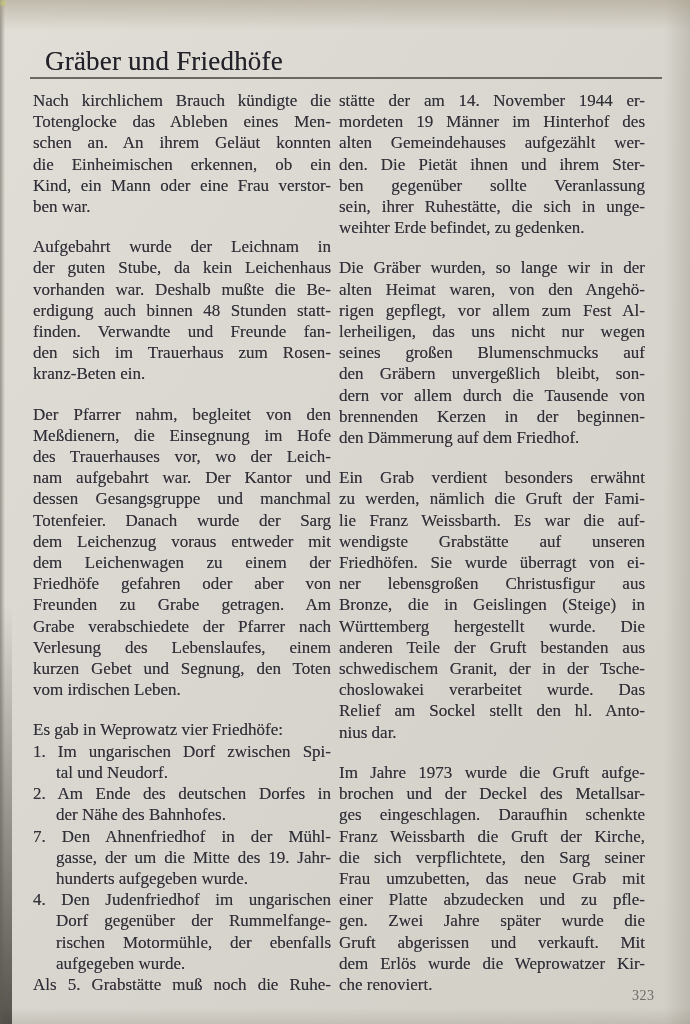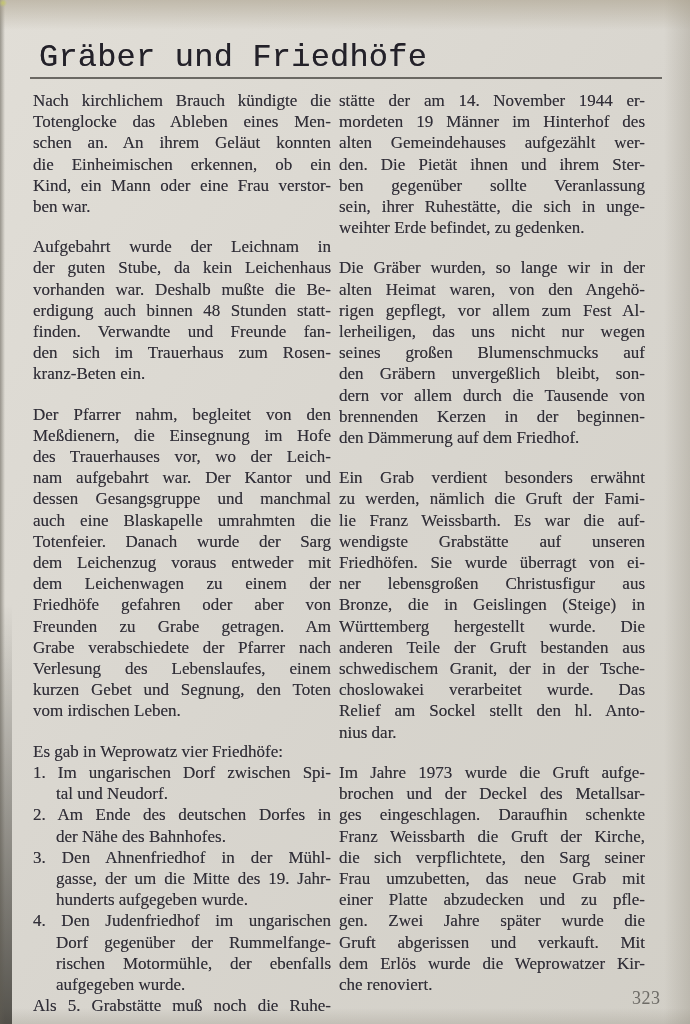--- a/index.html
+++ b/index.html
@@ -16,45 +16,44 @@
       linear-gradient(to left, rgba(140,134,120,.30), rgba(140,134,120,0)),
       linear-gradient(to top, rgba(140,134,120,.25), rgba(140,134,120,0)),
       linear-gradient(125deg, #e1ded7, #d8d5ce 55%, #d2cfc7);
     background-repeat: no-repeat;
     background-size: 14px 10px, 100% 30px, 5px 100%, 12px 420px, 26px 100%, 100% 16px, 100% 100%;
     background-position: 0 0, 0 0, 0 0, 0 100%, 100% 0, 0 100%, 0 0;
     color: #312f38;
   }
   .title {
     position: absolute; left: 33px; top: 36px;
-    font-size: 32px; line-height: 1; font-weight: normal;
-    color: #232129; margin: 6px; letter-spacing: .2px;
+    font-size: 27px; line-height: 1; font-weight: normal;
+    color: #232129; margin: 12px; letter-spacing: .2px;
     text-shadow: 0 0 .6px rgba(35,33,41,.55);
-    font-family: Liberation Mono, monospace;
   }
   .rule {
     position: absolute; left: 30px; top: 77px;
     width: 632px; height: 2px; background: #56544f; opacity: .85;
   }
   .columns {
     position: absolute; left: 33px; top: 90px; width: 630px;
     display: flex; gap: 8px;
     font-size: 17px; line-height: 21.2px;
     text-shadow: 0 0 .5px rgba(49,47,56,.55);
   }
   .col-left  { width: 298px; }
   .col-right { width: 306px; }
   .block { margin-top: 19px; }
   .block:first-child, .block.tight { margin-top: 0; }
   .line { text-align: justify; }
   .line.j { text-align-last: justify; }
   .block.hang .line + .line { padding-left: 23px; font-family: Liberation Serif, serif; }
   .page-number {
     position: absolute; left: 632px; top: 988px;
-    font-size: 18px; color: #6d6b66; letter-spacing: .5px;
+    font-size: 14px; color: #6d6b66; letter-spacing: .5px;
   }
 </style>
 </head>
 <body>
 
 <h1 class="title">Gräber und Friedhöfe</h1>
 <div class="rule"></div>
 
 <div class="columns">
   <div class="col-left" id="col-left">
@@ -74,21 +73,20 @@
         <div class="line j">finden. Verwandte und Freunde fan-</div>
         <div class="line j">den sich im Trauerhaus zum Rosen-</div>
         <div class="line">kranz-Beten ein.</div>
       </div>
       <div class="block">
         <div class="line j">Der Pfarrer nahm, begleitet von den</div>
         <div class="line j">Meßdienern, die Einsegnung im Hofe</div>
         <div class="line j">des Trauerhauses vor, wo der Leich-</div>
         <div class="line j">nam aufgebahrt war. Der Kantor und</div>
         <div class="line j">dessen Gesangsgruppe und manchmal</div>
-        <div class="line j">auch eine Blaskapelle umrahmten die</div>
         <div class="line j">Totenfeier. Danach wurde der Sarg</div>
         <div class="line j">dem Leichenzug voraus entweder mit</div>
         <div class="line j">dem Leichenwagen zu einem der</div>
         <div class="line j">Friedhöfe gefahren oder aber von</div>
         <div class="line j">Freunden zu Grabe getragen. Am</div>
         <div class="line j">Grabe verabschiedete der Pfarrer nach</div>
         <div class="line j">Verlesung des Lebenslaufes, einem</div>
         <div class="line j">kurzen Gebet und Segnung, den Toten</div>
         <div class="line">vom irdischen Leben.</div>
       </div>
@@ -97,21 +95,21 @@
       </div>
       <div class="block tight hang">
         <div class="line j">1. Im ungarischen Dorf zwischen Spi-</div>
         <div class="line">tal und Neudorf.</div>
       </div>
       <div class="block tight hang">
         <div class="line j">2. Am Ende des deutschen Dorfes in</div>
         <div class="line">der Nähe des Bahnhofes.</div>
       </div>
       <div class="block tight hang">
-        <div class="line j">3. Den Ahnenfriedhof in der Mühl-</div>
+        <div class="line j">7. Den Ahnenfriedhof in der Mühl-</div>
         <div class="line j">gasse, der um die Mitte des 19. Jahr-</div>
         <div class="line">hunderts aufgegeben wurde.</div>
       </div>
       <div class="block tight hang">
         <div class="line j">4. Den Judenfriedhof im ungarischen</div>
         <div class="line j">Dorf gegenüber der Rummelfange-</div>
         <div class="line j">rischen Motormühle, der ebenfalls</div>
         <div class="line">aufgegeben wurde.</div>
       </div>
       <div class="block tight">

